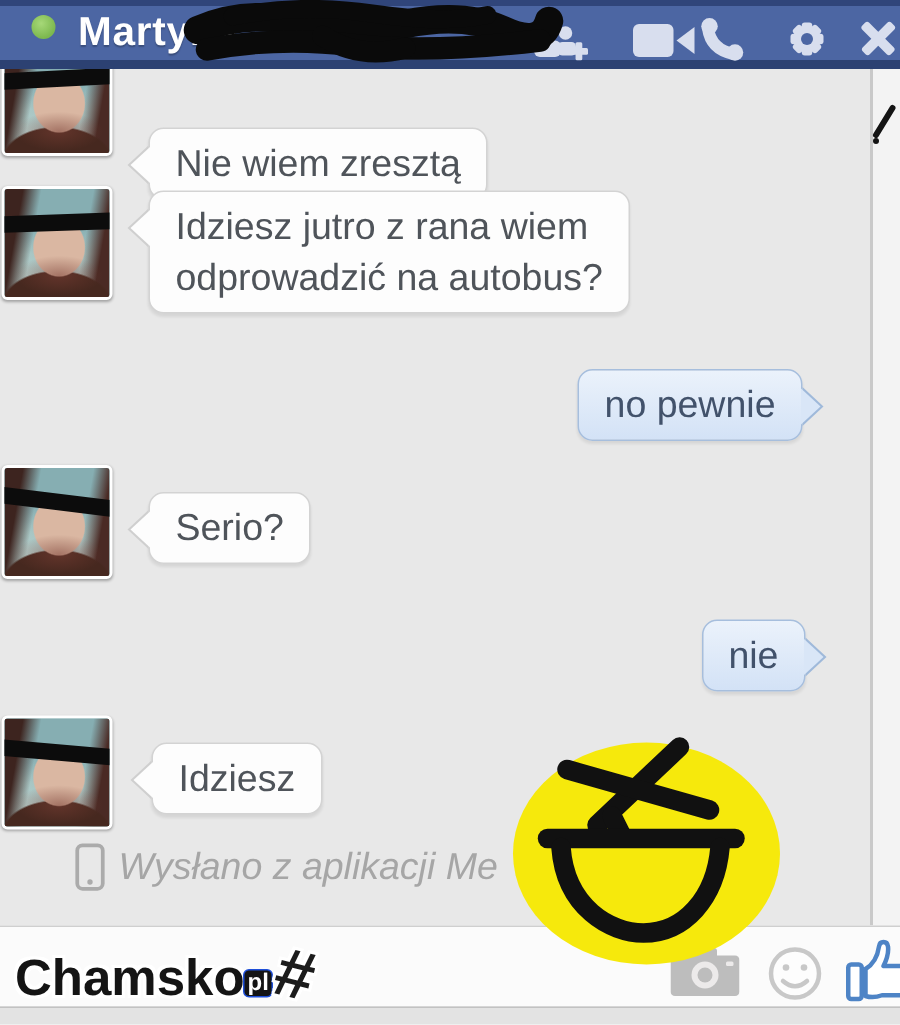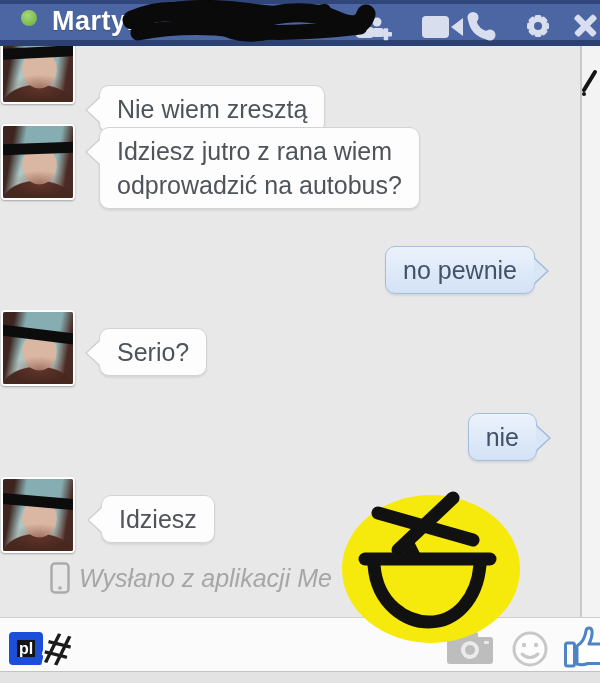--- a/index.html
+++ b/index.html
@@ -58,21 +58,21 @@
   .footer-strip { position:absolute; left:0; top:671px; width:600px; height:12px;
     background:#e3e3e3; border-top:1px solid #c2c2c2; z-index:20; }
   .cicon { position:absolute; }
 
   .smiley-overlay { position:absolute; left:341px; top:487px; z-index:40; }
 
   .watermark { position:absolute; left:10px; top:622px; z-index:45; display:flex; align-items:flex-end; }
   .brand { font-size:34px; font-weight:900; color:#141414; letter-spacing:0px;
     text-shadow:-2px 0 0 #fff, 2px 0 0 #fff, 0 -2px 0 #fff, 0 2px 0 #fff,
                 -2px -2px 0 #fff, 2px 2px 0 #fff, -2px 2px 0 #fff, 2px -2px 0 #fff; }
-  .tld { font-size:16px; font-weight:bold; color:#ffffff; background:#141414; border:8px solid #1d4ed8;
+  .tld { font-size:16px; font-weight:bold; color:#ffffff; background:#141414; border:1px solid #1d4ed8;
     border-radius:4px; padding:0 2px; margin:0 0 7px -1px; line-height:17px; }
   .hash-glyph { font-size:46px; font-weight:900; color:#1c1c1c; transform:rotate(14deg);
     margin:0 0 -4px 2px;
     text-shadow:-2px 0 0 #fff, 2px 0 0 #fff, 0 -2px 0 #fff, 0 2px 0 #fff,
                 -2px -2px 0 #fff, 2px 2px 0 #fff, -2px 2px 0 #fff, 2px -2px 0 #fff; }
 </style>
 </head>
 <body>
 
 <div id="stage">
@@ -206,17 +206,18 @@
     <g stroke="#111111" stroke-width="13" stroke-linecap="round" fill="none">
       <path d="M112 11 L57 63"></path>
       <path d="M37 26 L132 53"></path>
       <path d="M67 57 L73 69"></path>
       <path d="M24 72 L149 72"></path>
       <path d="M33 78 C36 118 66 135 88 135 C115 135 136 112 139 78"></path>
     </g>
   </svg>
 
   <div class="watermark">
+    <span class="brand">Chamsko</span>
     <span class="tld">pl</span>
     <span class="hash-glyph">#</span>
   </div>
 
 </div>
 
 </body></html>

